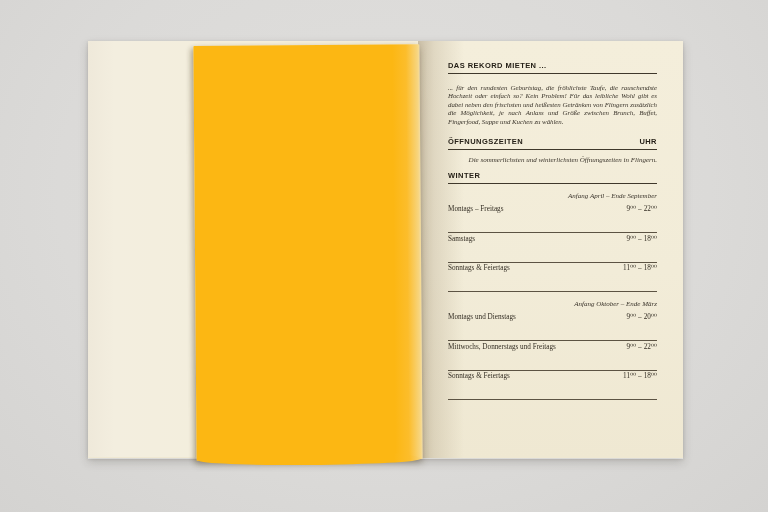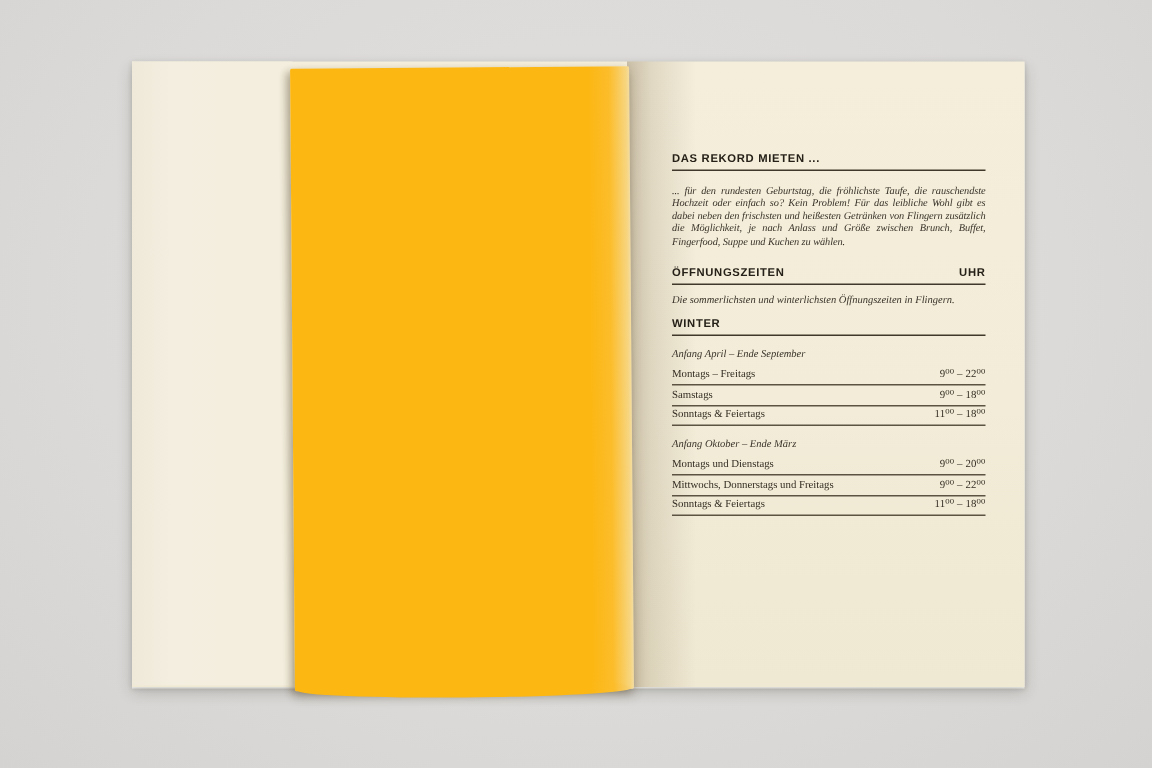--- a/index.html
+++ b/index.html
@@ -37,45 +37,45 @@
   .yellow-page::after{ 
     content:"";position:absolute;left:2px;right:2px;bottom:-5px;height:14px;
     background:linear-gradient(to right,#fcb713 0%,#fcb713 88%,#fcbd2b 95%,#f6d27a 100%);
     border-radius:50% / 62% 62% 38% 38%;
   }
 
   
   .content{
     position:absolute;left:360px;top:21px;width:209px;
     color:#2c261d;
-    margin-top:40px;
   }
   .rule-head{
     margin:0;font-size:7.5px;line-height:8px;font-weight:700;letter-spacing:.45px;
     color:#262118;padding-bottom:3px;border-bottom:1px solid #3f382b;
   }
   .split{display:flex;justify-content:space-between;align-items:flex-end;}
   .serif-i{
     font-family:"Liberation Serif","DejaVu Serif",serif;font-style:italic;
     color:#39332a;
+    text-align:right;
   }
   .lede{
     margin:10px 0 0 0;font-size:6.9px;line-height:8.45px;text-align:justify;
     letter-spacing:-.05px;
   }
   .sec-gap{margin-top:12px;}
   .subtitle{margin:6px 0 0 0;font-size:7px;line-height:8px;}
   .season-head{margin-top:8px;}
   .period{margin:8px 0 0 0;font-size:7px;line-height:8px;font-family:Liberation Serif, serif;}
   .hours-table{margin-top:5px;}
   .hrow{
     display:flex;justify-content:space-between;align-items:baseline;
     font-family:"Liberation Serif","DejaVu Serif",serif;
     font-size:7.2px;line-height:8px;color:#332d23;
-    padding-bottom:3px;border-bottom:1px solid #5c5343;margin-top:1.5px;
+    padding-bottom:19px;border-bottom:1px solid #5c5343;margin-top:1.5px;
   }
   .htime{letter-spacing:.1px;text-align:right;}
 </style>
 </head>
 <body>
 
 <div class="scene">
   <div class="spread">
     <div class="left-leaf"></div>
     <div class="spine-shadow"></div>

